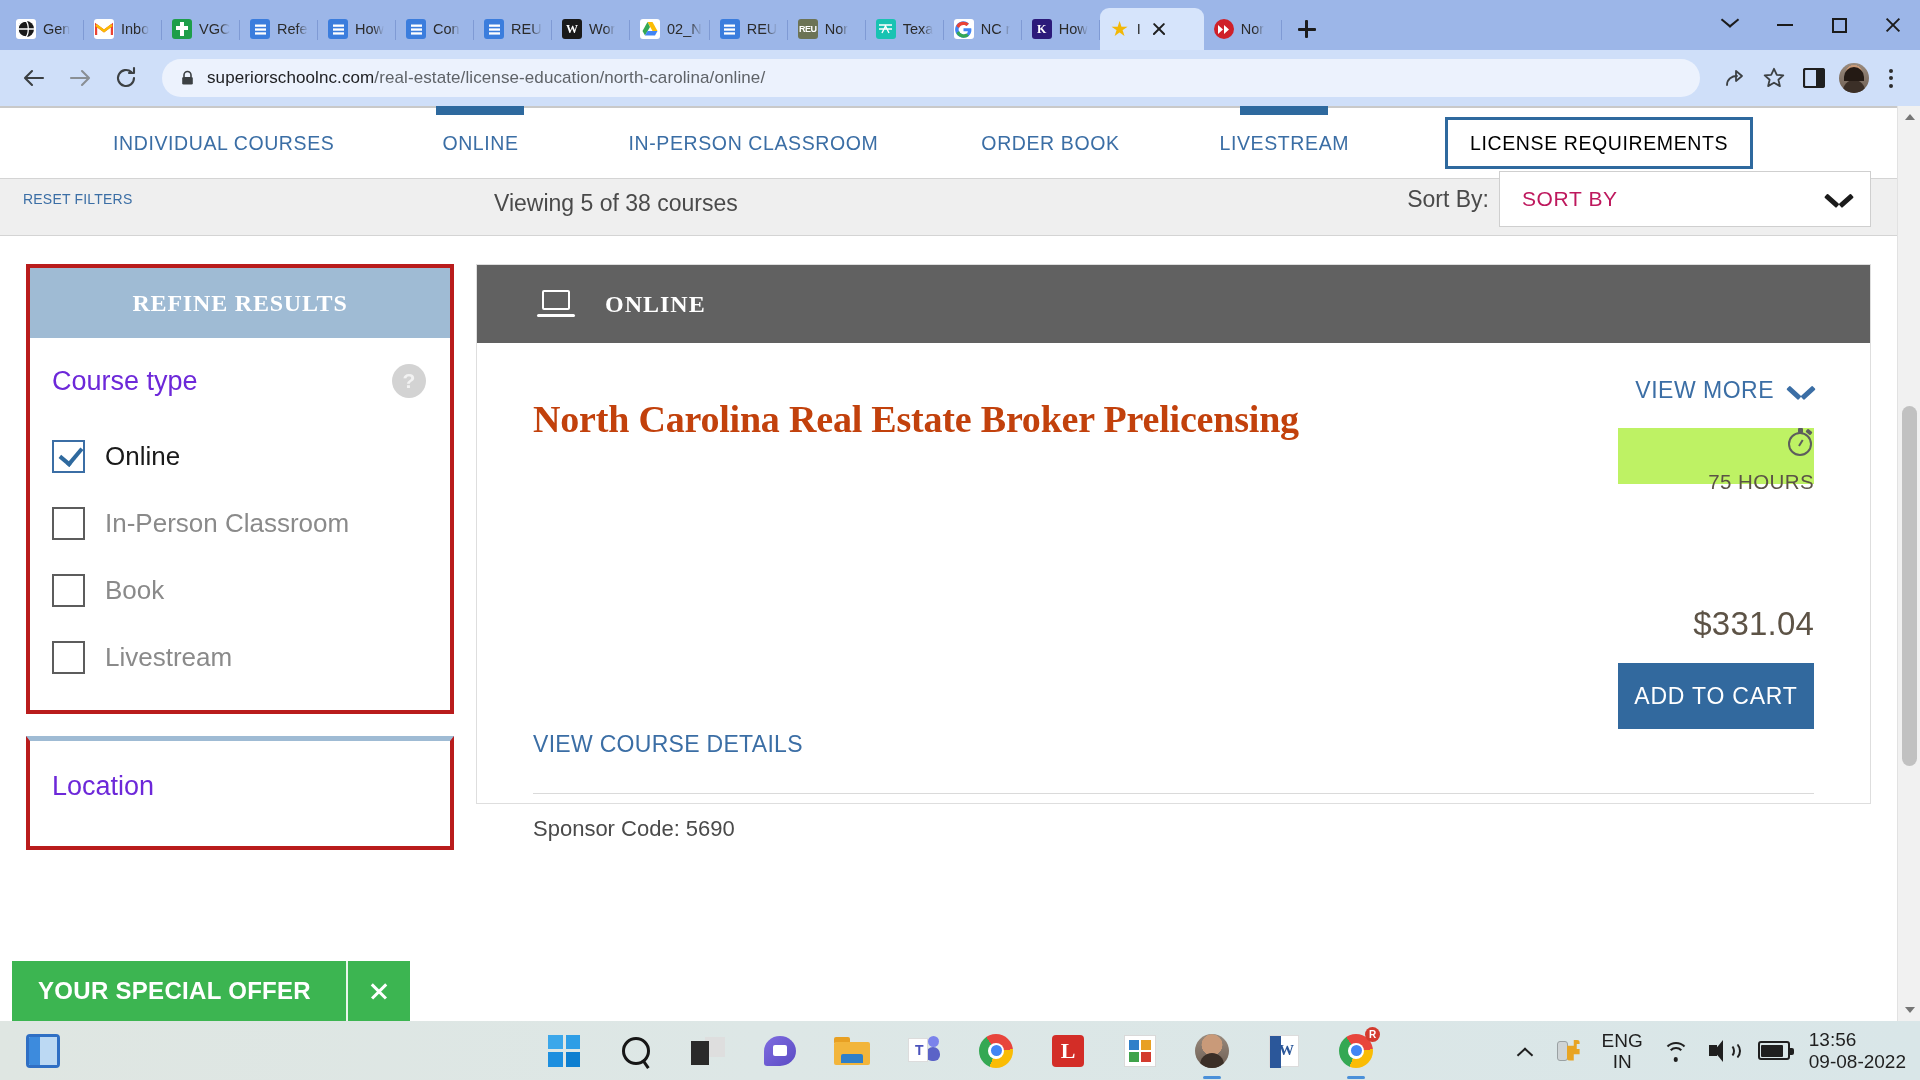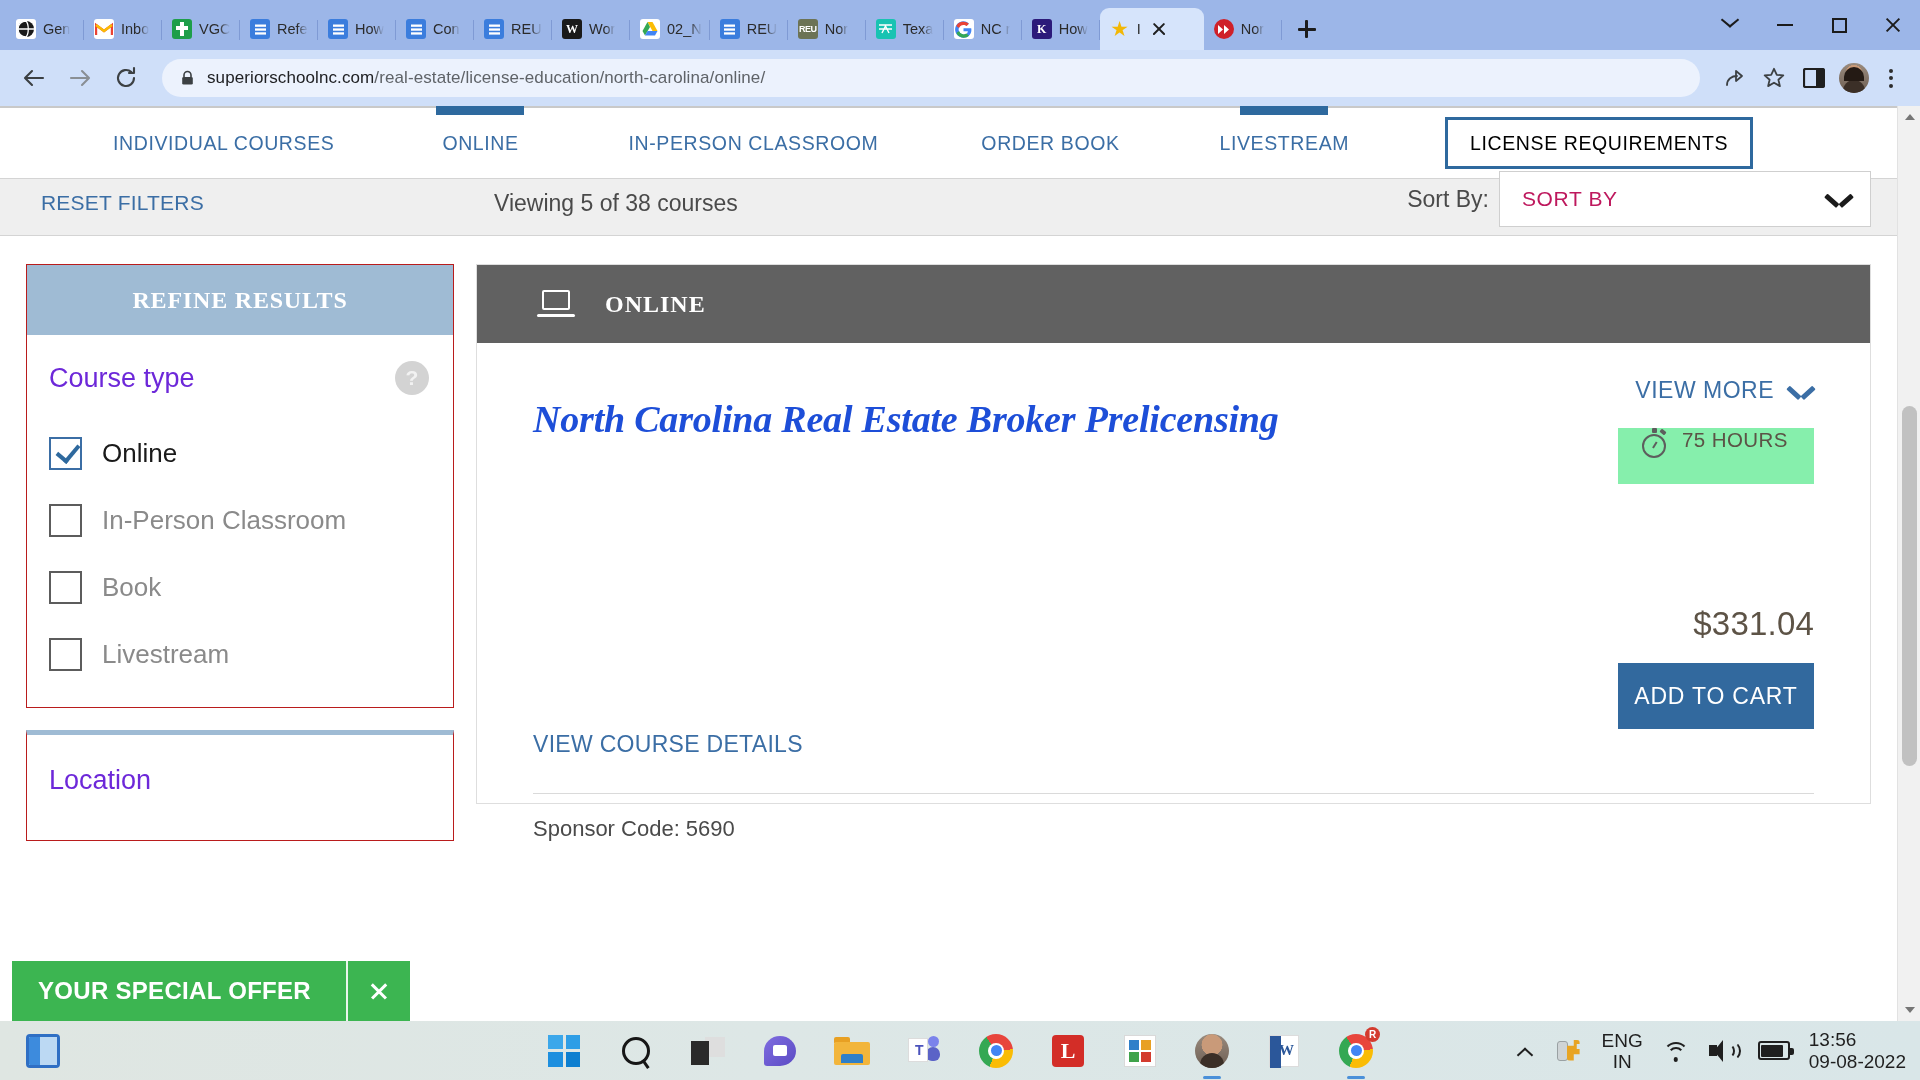--- a/index.html
+++ b/index.html
@@ -126,42 +126,42 @@
   .navitem.sel .bar { display: block; }
   .navitem.boxed {
     border: 3px solid #2e699e; color: #000000; height: 52px; padding: 0 22px; font-weight: 400;
   }
 
   .filterbar {
     height: 58px; background: #efefef; border-top: 1px solid #d4d4d4; border-bottom: 1px solid #d4d4d4;
     display: flex; align-items: center; position: relative;
   }
   .resetfilters {
-    position: absolute; left: 41px; top: 12px; font-size: 21px; color: #3b6ea5; letter-spacing: .2px;
+    position: absolute; left: 23px; top: 12px; font-size: 14px; color: #3b6ea5; letter-spacing: .2px;
   }
   .viewingtxt { position: absolute; left: 494px; top: 11px; font-size: 23px; color: #4a4a4a; }
   .sortwrap { position: absolute; right: 26px; top: -8px; display: flex; align-items: center; gap: 10px; }
   .sortlabel { font-size: 23px; color: #4a4a4a; }
   .sortselect {
     width: 372px; height: 56px; background: #fff; border: 1px solid #cfcfcf;
     display: flex; align-items: center; justify-content: space-between; padding: 0 18px 0 22px;
   }
   .sortselect .val { font-size: 21px; color: #be185d; letter-spacing: .6px; }
   .chev-dn { width: 26px; height: 16px; position: relative; }
   .chev-dn::before, .chev-dn::after {
     content: ""; position: absolute; top: 2px; width: 16px; height: 4.5px; background: #1b1b1b; border-radius: 1px;
   }
   .chev-dn::before { left: 0; transform: rotate(42deg); transform-origin: left center; }
   .chev-dn::after  { right: 0; transform: rotate(-42deg); transform-origin: right center; }
 
   .content { display: flex; padding: 28px 26px 0 26px; gap: 22px; background: #fff; }
 
   
   .sidebar { width: 428px; flex: 0 0 428px; }
-  .panel { background: #fff; border: 1px solid #b91c1c; }
+  .panel { background: #fff; border: 4px solid #b91c1c; }
   .panel-head {
     height: 70px; background: #9fbbd4; display: flex; align-items: center; justify-content: center;
   }
   .panel-head .t {
     color: #fff; font-family: "Liberation Serif", serif; font-weight: bold;
     font-size: 24px; letter-spacing: .8px;
   }
   .panel-body { padding: 26px 24px 30px 22px; }
   .grouprow { display: flex; align-items: center; justify-content: space-between; }
   .grouptitle { font-size: 27px; color: #6d28d9; }
@@ -201,39 +201,39 @@
     color: #fff; font-family: "Liberation Serif", serif; font-weight: bold;
     font-size: 24px; letter-spacing: 1px;
   }
   .card-body { padding: 30px 56px 0 56px; position: relative; min-height: 460px; }
   .viewmore {
     position: absolute; right: 56px; top: 34px; display: flex; align-items: center; gap: 14px;
     font-size: 23px; color: #3b6ea5; letter-spacing: .5px;
   }
   .chev-dn.blue::before, .chev-dn.blue::after { background: #3b6ea5; height: 5px; }
   .hours {
-    position: absolute; right: 56px; top: 85px; width: 196px; height: 56px; background: #86efac;
-    display: flex; align-items: flex-start; gap: 14px; padding-left: 22px;
+    position: absolute; right: 56px; top: 85px; width: 196px; height: 56px; background: #bef264;
+    display: flex; align-items: flex-end; gap: 14px; padding-left: 22px; flex-direction: column;
   }
   .hours .txt { font-size: 20.5px; color: #5b5346; letter-spacing: .4px; }
   .stopwatch { width: 28px; height: 30px; position: relative; flex: 0 0 28px; }
   .stopwatch .dial {
     position: absolute; left: 2px; bottom: 0; width: 24px; height: 24px; border-radius: 50%;
     border: 2.6px solid #5d5d5d;
   }
   .stopwatch .dial::after {
     content: ""; position: absolute; left: 8px; top: 5px; width: 2px; height: 7px; background: #5d5d5d;
     transform-origin: bottom center; transform: rotate(32deg);
   }
   .stopwatch .stem { position: absolute; left: 11.5px; top: 0; width: 5px; height: 5px; background: #5d5d5d; border-radius: 1px; }
   .stopwatch .knob { position: absolute; left: 20px; top: 2px; width: 6px; height: 4px; background: #5d5d5d; transform: rotate(40deg); border-radius: 1px; }
 
   .course-title {
-    font-family: "Liberation Serif", serif; font-weight: bold; font-size: 38px; color: #1d4ed8;
-    letter-spacing: -.2px; margin-top: 24px; font-style: italic;
+    font-family: "Liberation Serif", serif; font-weight: bold; font-size: 38px; color: #c2410c;
+    letter-spacing: -.2px; margin-top: 24px;
   }
   .price {
     position: absolute; right: 56px; top: 262px; font-size: 33px; color: #5d5346; letter-spacing: .2px;
   }
   .addcart {
     position: absolute; right: 56px; top: 320px; width: 196px; height: 66px; background: #32699e;
     color: #fff; font-size: 23px; letter-spacing: .8px;
     display: flex; align-items: center; justify-content: center;
   }
   .viewdetails { position: absolute; left: 56px; top: 388px; font-size: 23px; color: #3b6ea5; letter-spacing: .3px; }

